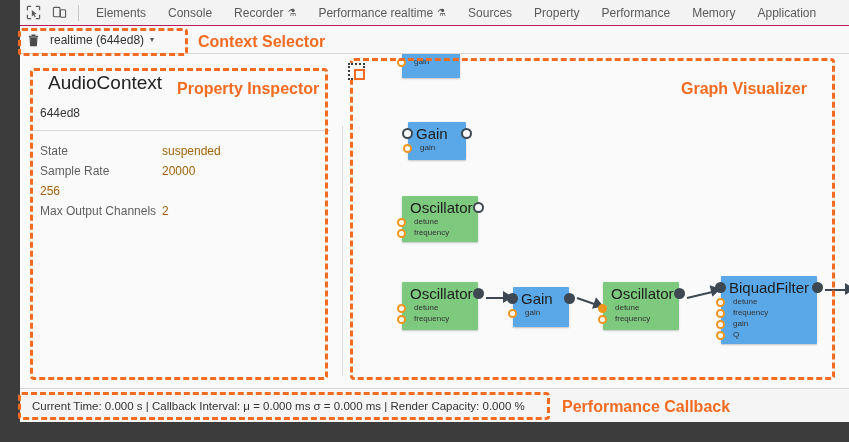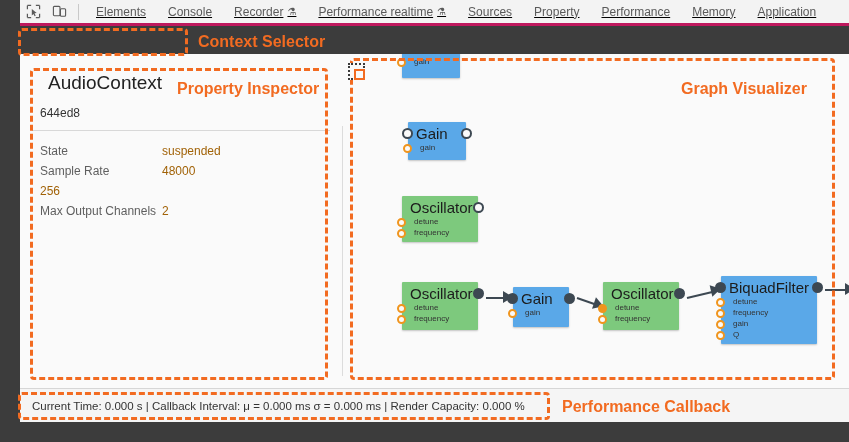--- a/index.html
+++ b/index.html
@@ -8,22 +8,22 @@
     width: 849px; height: 442px;
     overflow: hidden;
     background: #3c3c3c;
     font-family: "Liberation Sans", sans-serif;
   }
   #app { position: relative; width: 849px; height: 442px; background: #3c3c3c; }
 
   
   .tabbar {
     position: absolute; left: 20px; top: 0; width: 829px; height: 26px;
-    background: #f3f3f3; border-bottom: 3px solid #be185d;
-    display: flex; align-items: center; text-decoration: underline;
+    background: #f3f3f3; border-bottom: 1px solid #be185d;
+    display: flex; align-items: center;
   }
   .tb-icon { width: 26px; height: 26px; display: flex; align-items: center; justify-content: center; }
   .tb-sep { width: 1px; height: 16px; background: #c9c9c9; margin: 0 6px; }
   .tab {
     font-size: 12px; color: #5a5a5a; padding: 0 11px; height: 26px;
     display: flex; align-items: center; gap: 4px; white-space: nowrap;
   }
   .flask { font-size: 10px; color: #5a5a5a; }
 
   
@@ -153,35 +153,47 @@
       <span>Performance</span>
     </div>
     <div class="tab">
       <span>Memory</span>
     </div>
     <div class="tab">
       <span>Application</span>
     </div>
   </div>
 
+  <div class="ctxrow">
+    <div class="ctx-trash">
+      <svg width="13" height="14" viewBox="0 0 14 15">
+        <path d="M2 3.5h10M5.5 3.5V2.2h3v1.3M3.2 3.5l.7 10h6.2l.7-10" stroke="#4a4a4a" stroke-width="1.2" fill="none"></path>
+        <path d="M3.6 4.6h6.8l-.6 8.2H4.2z" fill="#4a4a4a"></path>
+      </svg>
+    </div>
+    <div class="ctx-select">
+      <span>realtime (644ed8)</span>
+      <span class="caret">▾</span>
+    </div>
+  </div>
 
   <div class="body-area">
 
     <div class="inspector">
       <div class="insp-title">AudioContext</div>
       <div class="insp-id">644ed8</div>
       <div class="insp-divider"></div>
       <div class="insp-table">
         <div class="insp-row">
           <span class="insp-key">State</span>
           <span class="insp-val">suspended</span>
         </div>
         <div class="insp-row">
           <span class="insp-key">Sample Rate</span>
-          <span class="insp-val">48000</span>
+          <span class="insp-val">20000</span>
         </div>
         <div class="insp-row">
           <span class="insp-val">256</span>
         </div>
         <div class="insp-row">
           <span class="insp-key">Max Output Channels</span>
           <span class="insp-val">2</span>
         </div>
       </div>
     </div>

